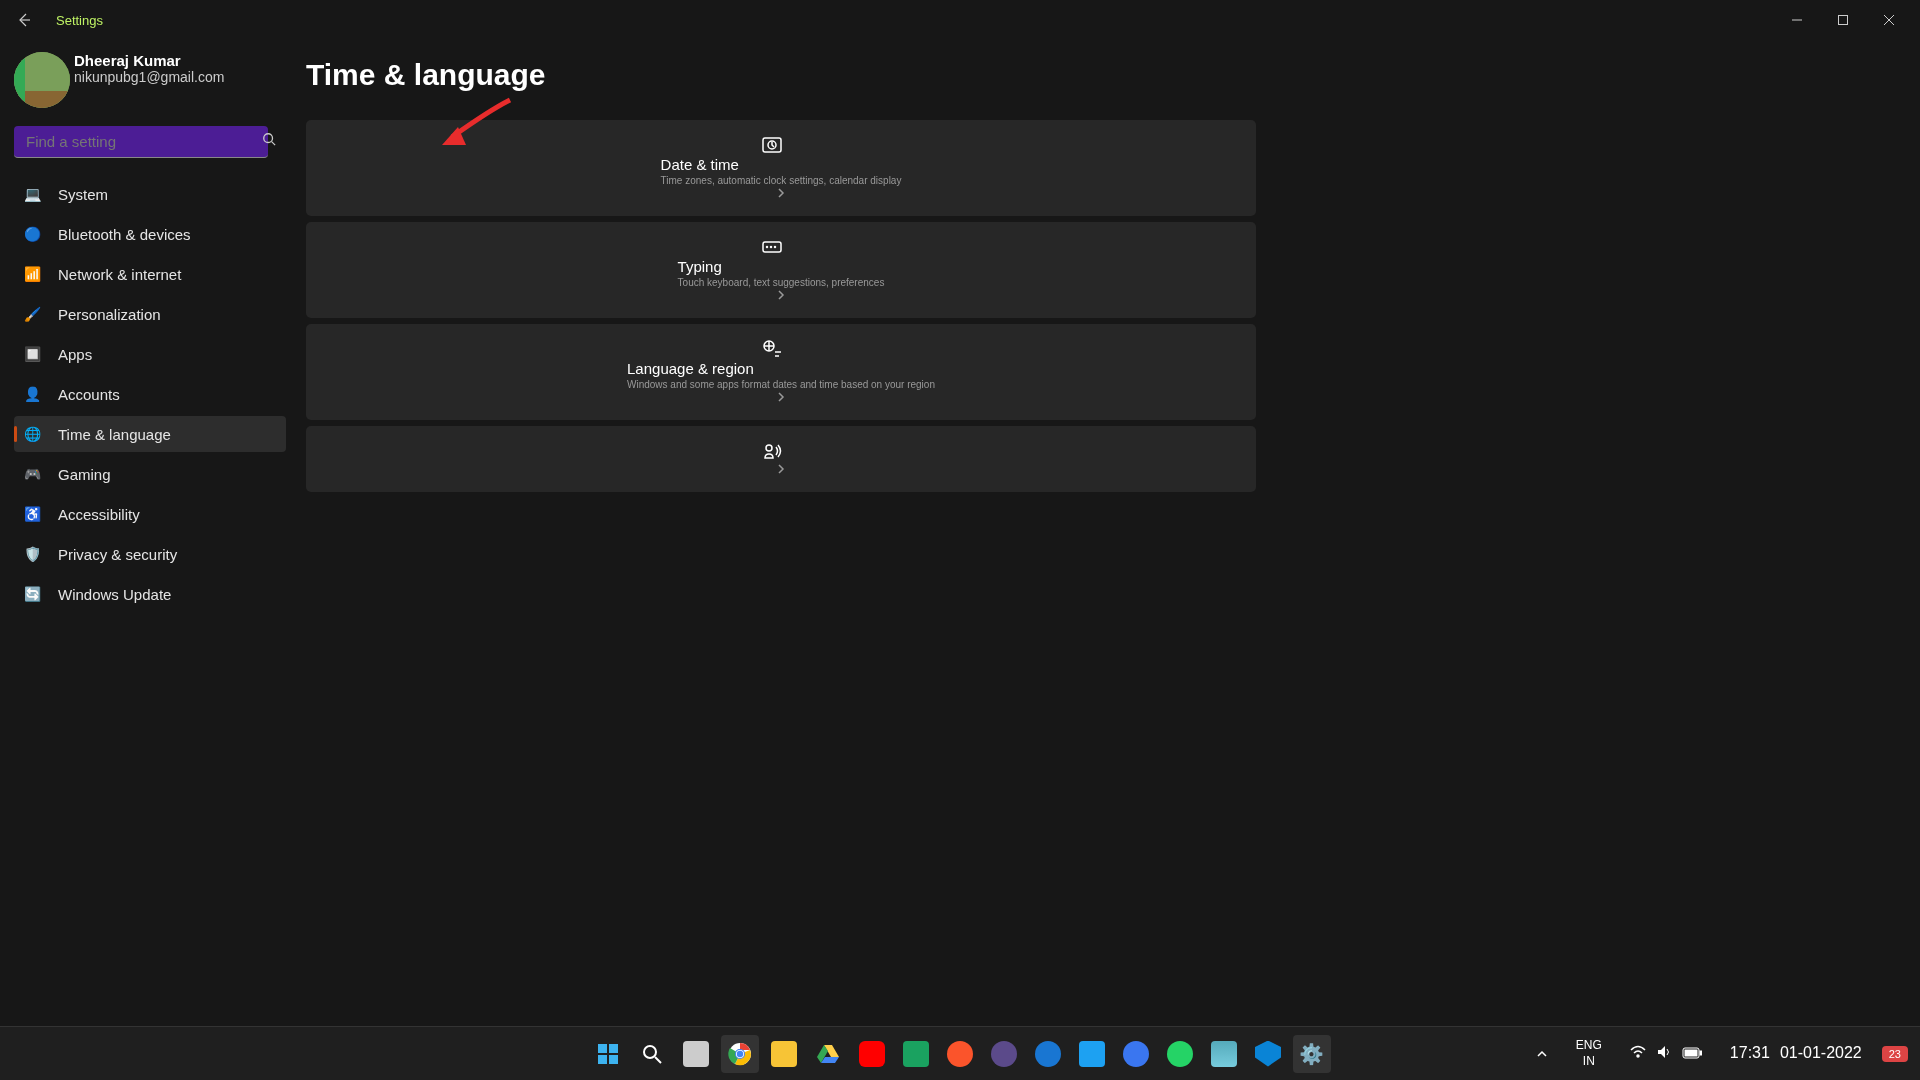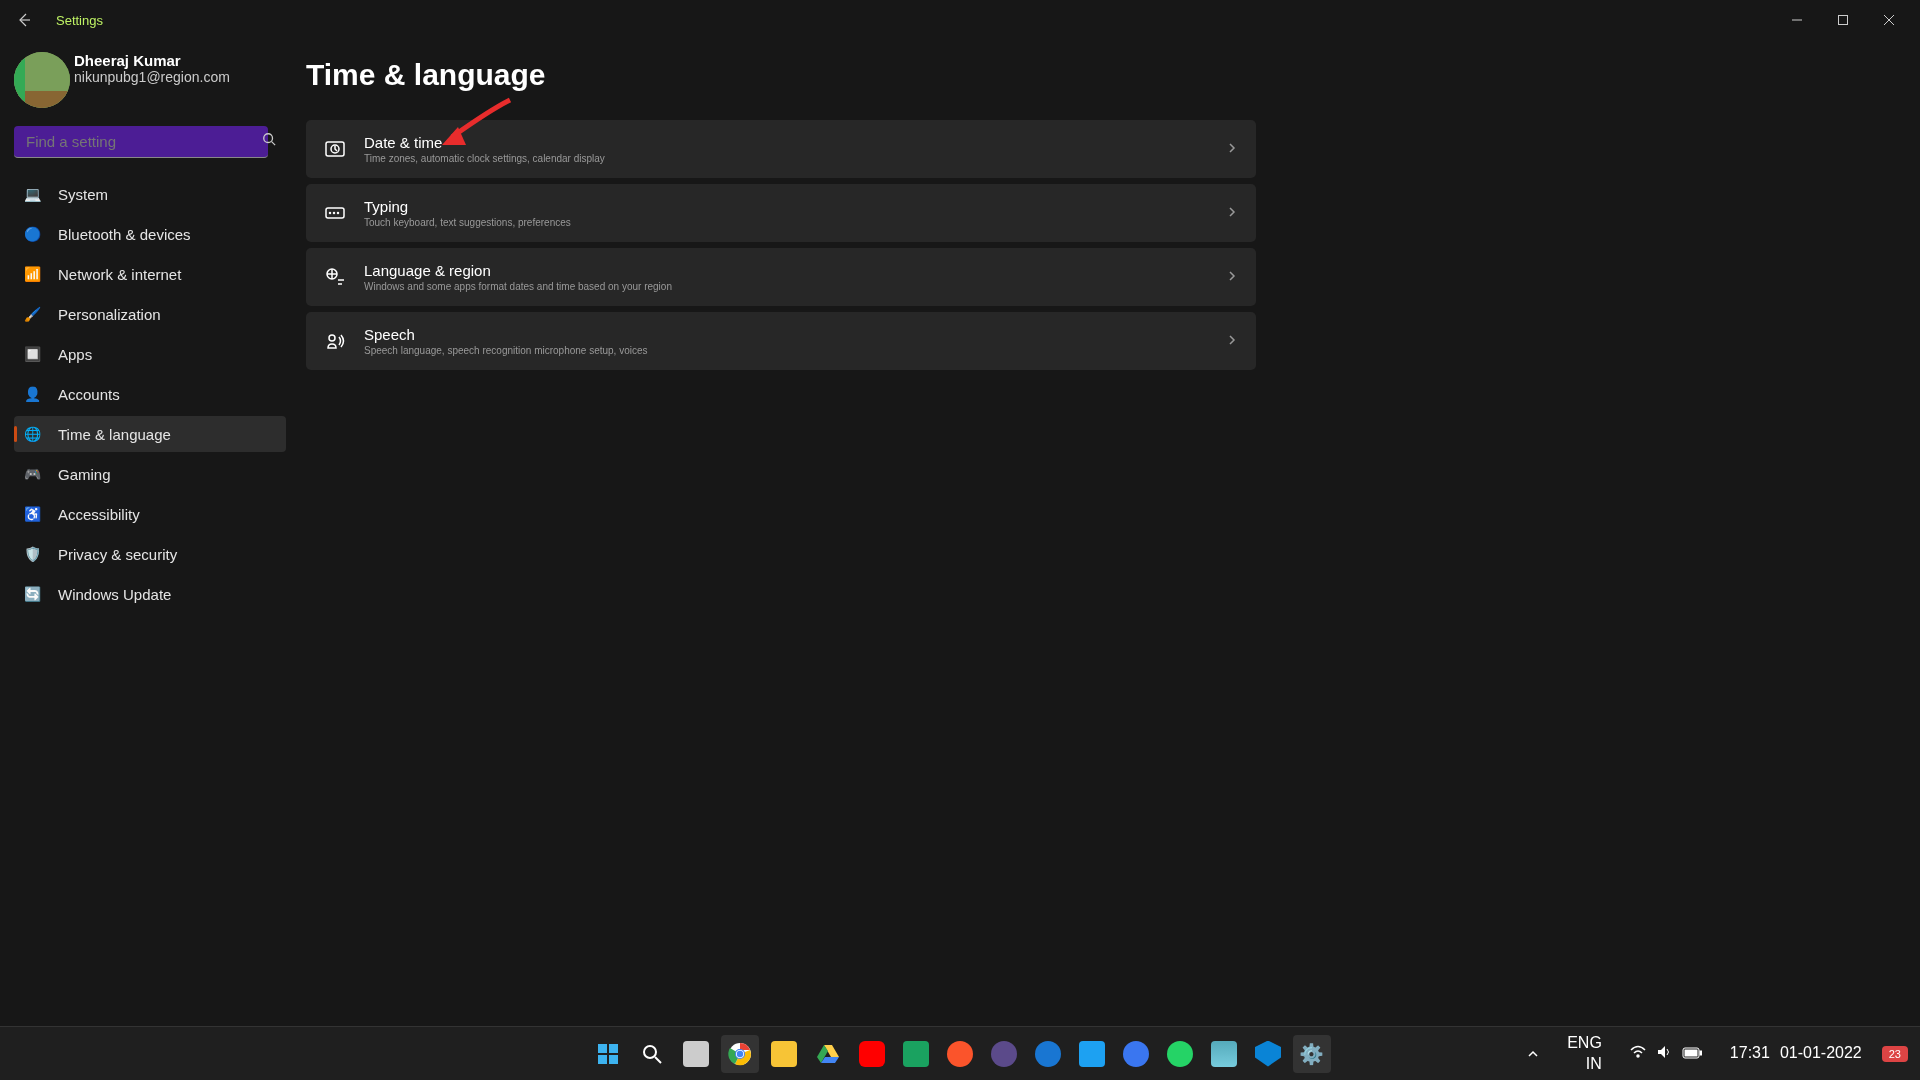--- a/index.html
+++ b/index.html
@@ -177,20 +177,21 @@
       max-width: 950px;
     }
     .settings-card {
       background: #272727;
       border-radius: 5px;
       display: flex;
       align-items: center;
       padding: 14px 18px;
       cursor: pointer;
       position: relative;
+      flex-direction: column;
     }
     .card-icon {
       width: 22px;
       height: 22px;
       margin-right: 18px;
       color: #fff;
       display: flex;
       align-items: center;
       justify-content: center;
     }
@@ -268,22 +269,22 @@
       border-radius: 4px;
       cursor: pointer;
       font-size: 13px;
     }
     .datetime {
       text-align: right;
       font-size: 16px;
       line-height: 1.3;
     }
     .lang-ind {
-      text-align: right;
-      font-size: 16px;
+      text-align: center;
+      font-size: 12px;
       line-height: 1.3;
     }
     .noti-badge {
       background: #d44;
       border-radius: 4px;
       padding: 2px 7px;
       font-size: 11px;
       color: #fff;
     }
     .tray-icons {
@@ -334,21 +335,21 @@
   </div>
 </div>
 
 <div class="main-container">
 
   <div class="sidebar">
     <div class="profile">
       <div class="avatar"></div>
       <div>
         <div class="profile-name">Dheeraj Kumar</div>
-        <div class="profile-email">nikunpubg1@region.com</div>
+        <div class="profile-email">nikunpubg1@gmail.com</div>
       </div>
     </div>
     <div class="search-wrap">
       <input class="search-box" placeholder="Find a setting" style="">
       <span class="search-icon">
         <svg width="14" height="14" viewBox="0 0 16 16" fill="none" stroke="currentColor" stroke-width="1.5">
           <circle cx="7" cy="7" r="5"></circle>
           <path d="M11 11 L15 15"></path>
         </svg>
       </span>
@@ -469,24 +470,20 @@
   </div>
         <div class="settings-card">
     <div class="card-icon">
             <svg width="22" height="22" viewBox="0 0 22 22" fill="none" stroke="#fff" stroke-width="1.5">
               <circle cx="8" cy="8" r="3"></circle>
               <path d="M8 14 Q4 14 4 18 L12 18 Q12 14 8 14"></path>
               <path d="M15 7 Q18 11 15 15"></path>
               <path d="M17 5 Q22 11 17 17"></path>
             </svg>
           </div>
-    <div class="card-text">
-      <div class="card-title">Speech</div>
-      <div class="card-desc">Speech language, speech recognition microphone setup, voices</div>
-    </div>
     <div class="card-chevron">
       <svg width="12" height="12" viewBox="0 0 12 12" fill="none" stroke="currentColor" stroke-width="1.5">
               <path d="M4 2 L8 6 L4 10"></path>
             </svg>
     </div>
   </div>
       </div>
   </div>
 </div>
 

